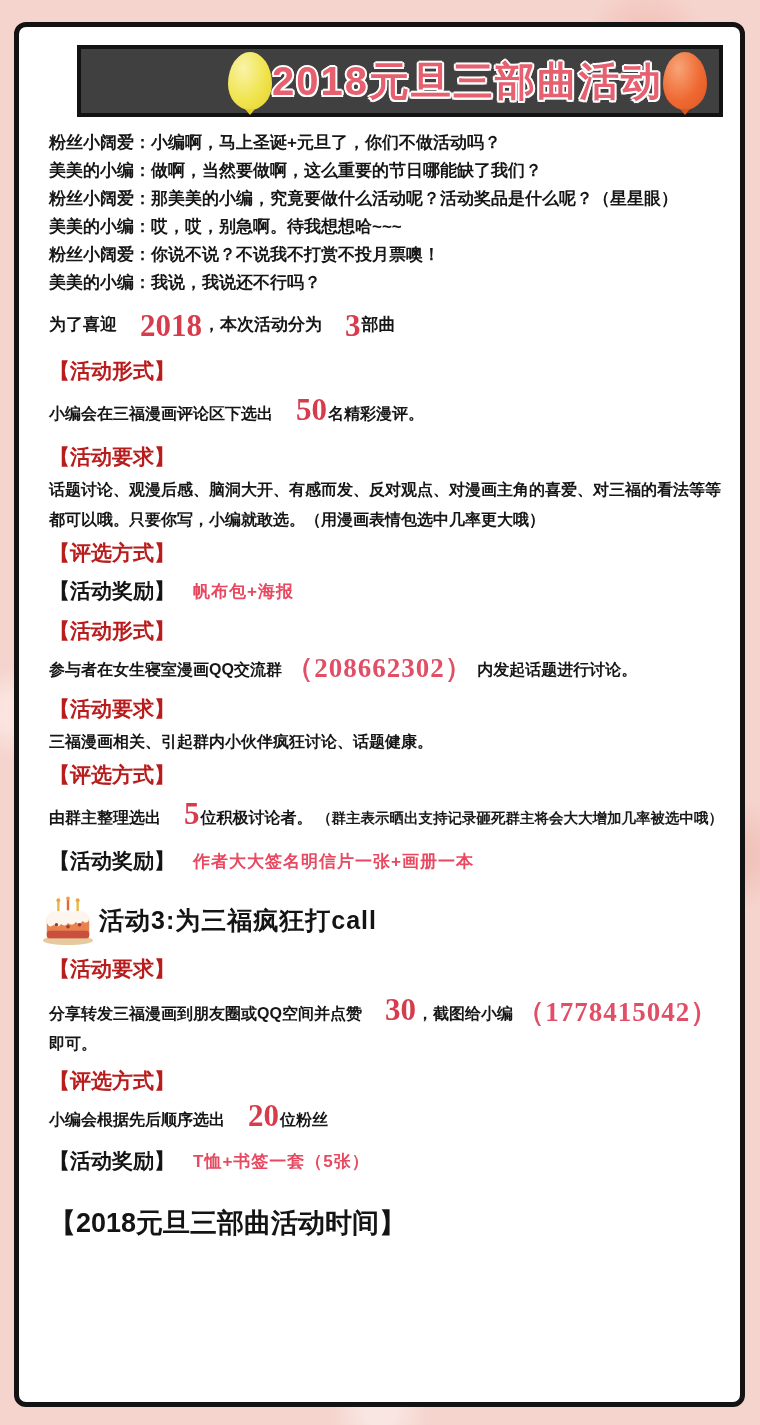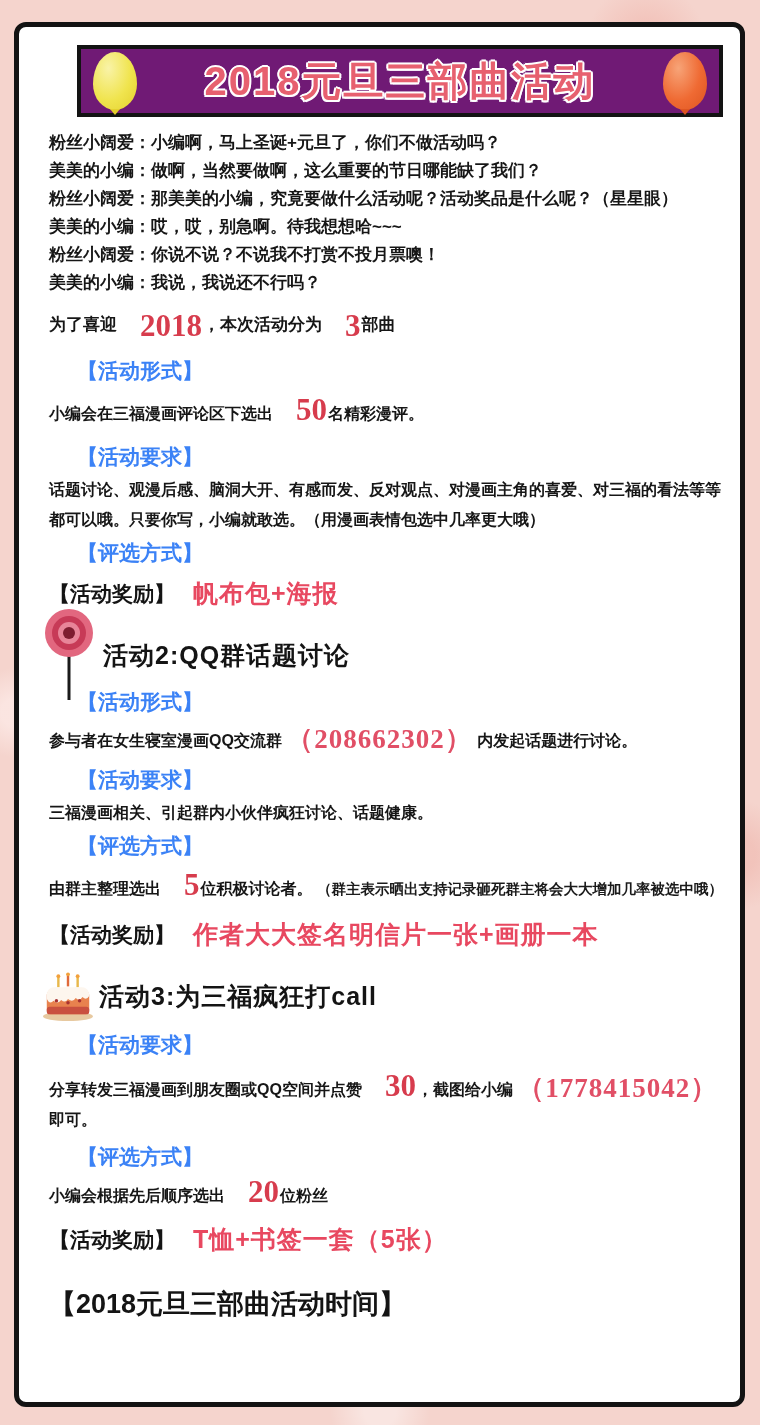--- a/index.html
+++ b/index.html
@@ -16,22 +16,22 @@
   }
   .panel{
     position:absolute;left:14px;top:22px;width:731px;height:1385px;
     box-sizing:border-box;background:#ffffff;
     border:5px solid #131313;border-radius:12px;
     padding:16px 14px 0 30px;
   }
   
   .banner{
     width:614px;height:64px;margin:2px auto 0 28px;
-    background:#701a75;border:4px solid #131313;
-    display:flex;align-items:center;justify-content:space-between;
+    background:#404040;border:4px solid #131313;
+    display:flex;align-items:center;justify-content:flex-end;
     padding:0 12px;box-sizing:content-box;
   }
   .banner-title{
     font-size:40px;font-weight:800;letter-spacing:2px;color:#e7606f;white-space:nowrap;
     text-shadow:2px 0 0 #fff,-2px 0 0 #fff,0 2px 0 #fff,0 -2px 0 #fff,
                 1.5px 1.5px 0 #fff,-1.5px -1.5px 0 #fff,1.5px -1.5px 0 #fff,-1.5px 1.5px 0 #fff;
   }
   .balloon{width:44px;height:58px;position:relative;flex:none;}
   .balloon::after{content:"";position:absolute;left:50%;bottom:-5px;transform:translateX(-50%);
     border-left:5px solid transparent;border-right:5px solid transparent;}
@@ -47,27 +47,27 @@
   
   .intro{margin-top:8px;font-size:17px;font-weight:700;color:#161616;height:38px;display:flex;align-items:center;}
   .big-num{font-family:"Liberation Serif","DejaVu Serif",serif;font-weight:700;font-size:31px;color:#d73c4d;line-height:1;padding:0 1px;position:relative;top:1px;margin-left:22px;}
   
   .act-header{display:flex;align-items:center;position:relative;}
   .act-title{font-size:25px;font-weight:800;color:#141414;letter-spacing:1px;white-space:nowrap;}
   .act-icon{flex:none;}
   .icon-icecream{width:54px;height:92px;margin:-20px 4px -30px -6px;}
   .icon-lollipop{width:50px;height:96px;margin:-28px 8px -26px -4px;}
   .icon-cake{width:54px;height:52px;margin:-4px 4px -6px -8px;}
-  .h-sub{font-size:21px;font-weight:800;color:#3b82f6;margin-left:28px;}
+  .h-sub{font-size:21px;font-weight:800;color:#b91c1c;}
   .body-text{font-size:16px;font-weight:700;color:#161616;line-height:30px;max-width:682px;}
   .qq-num{font-family:"Liberation Serif","DejaVu Serif",serif;font-weight:700;font-size:27px;color:#e14f66;line-height:1;letter-spacing:1px;position:relative;top:2px;}
   .small-note{font-size:14.5px;font-weight:700;color:#1a1a1a;}
   .award-row{display:flex;align-items:center;}
   .award-label{font-size:21px;font-weight:800;color:#141414;flex:none;}
-  .award-text{font-size:25px;font-weight:700;color:#e84860;letter-spacing:1px;margin-left:18px;white-space:nowrap;}
+  .award-text{font-size:17px;font-weight:700;color:#e84860;letter-spacing:1px;margin-left:18px;white-space:nowrap;}
   
   .time-title{font-size:27px;font-weight:800;color:#141414;margin-top:30px;}
   
   .mt14{margin-top:14px;} .mt10{margin-top:10px;} .mt8{margin-top:8px;} .mt4{margin-top:4px;}
   .mt16{margin-top:16px;} .mt24{margin-top:24px;} .mt40{margin-top:24px;} .mt12{margin-top:12px;}
 </style>
 </head>
 <body>
 
 <div class="panel">
@@ -100,30 +100,20 @@
     <span>小编会在三福漫画评论区下选出</span><span class="big-num">50</span><span>名精彩漫评。</span>
   </div>
   <div class="h-sub mt14">【活动要求】</div>
   <div class="body-text mt4">话题讨论、观漫后感、脑洞大开、有感而发、反对观点、对漫画主角的喜爱、对三福的看法等等都可以哦。只要你写，小编就敢选。（用漫画表情包选中几率更大哦）</div>
   <div class="h-sub mt4">【评选方式】</div>
   <div class="award-row mt10">
     <span class="award-label">【活动奖励】</span>
     <span class="award-text">帆布包+海报</span>
   </div>
 
-  <div class="act-header mt24">
-    <svg class="act-icon icon-lollipop" viewBox="0 0 50 96">
-      <line x1="24" y1="50" x2="24" y2="94" stroke="#1a1a1a" stroke-width="3"></line>
-      <circle cx="24" cy="27" r="24" fill="#e2677f"></circle>
-      <circle cx="24" cy="27" r="17" fill="#c73a57"></circle>
-      <circle cx="24" cy="27" r="11" fill="#e88599"></circle>
-      <circle cx="24" cy="27" r="6" fill="#7e1d30"></circle>
-    </svg>
-    <div class="act-title">活动2:QQ群话题讨论</div>
-  </div>
   <div class="h-sub mt12">【活动形式】</div>
   <div class="body-text mt8">
     <span>参与者在女生寝室漫画QQ交流群</span> <span class="qq-num">（208662302）</span> <span>内发起话题进行讨论。</span>
   </div>
   <div class="h-sub mt10">【活动要求】</div>
   <div class="body-text mt4">三福漫画相关、引起群内小伙伴疯狂讨论、话题健康。</div>
   <div class="h-sub mt4">【评选方式】</div>
   <div class="body-text mt8">
     <span>由群主整理选出</span><span class="big-num">5</span><span>位积极讨论者。</span> <span class="small-note">（群主表示晒出支持记录砸死群主将会大大增加几率被选中哦）</span>
   </div>

